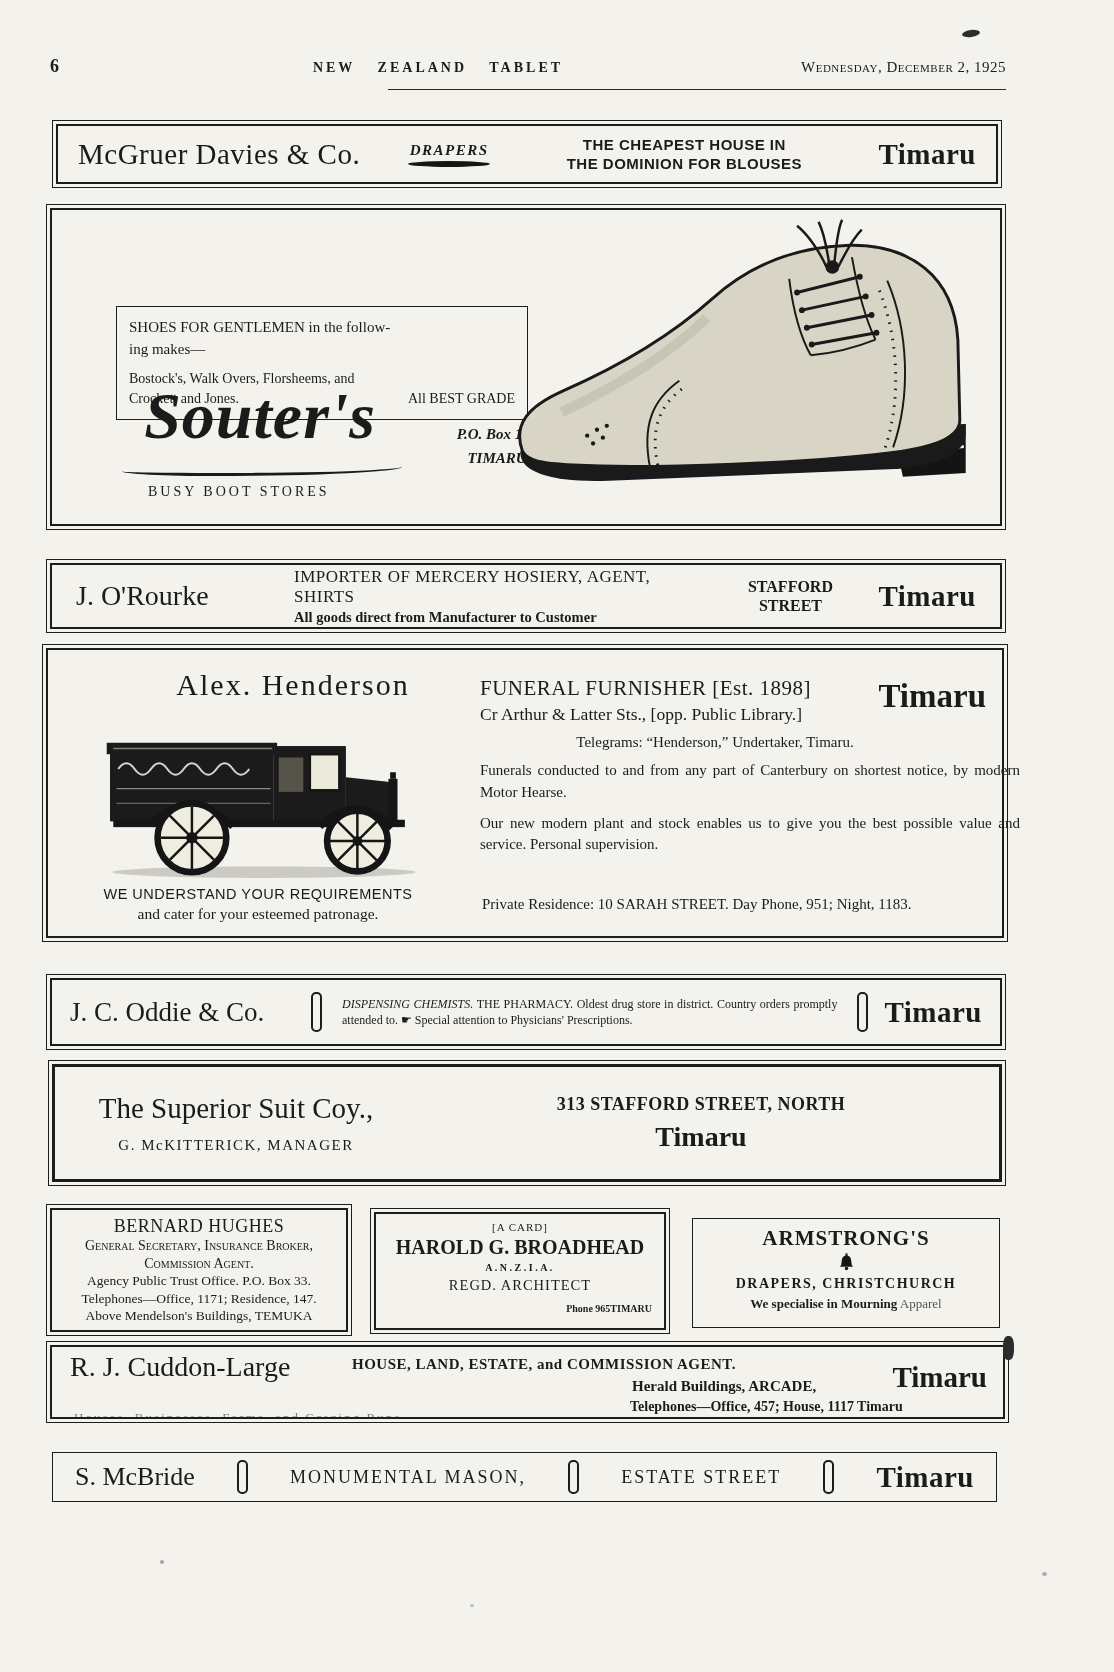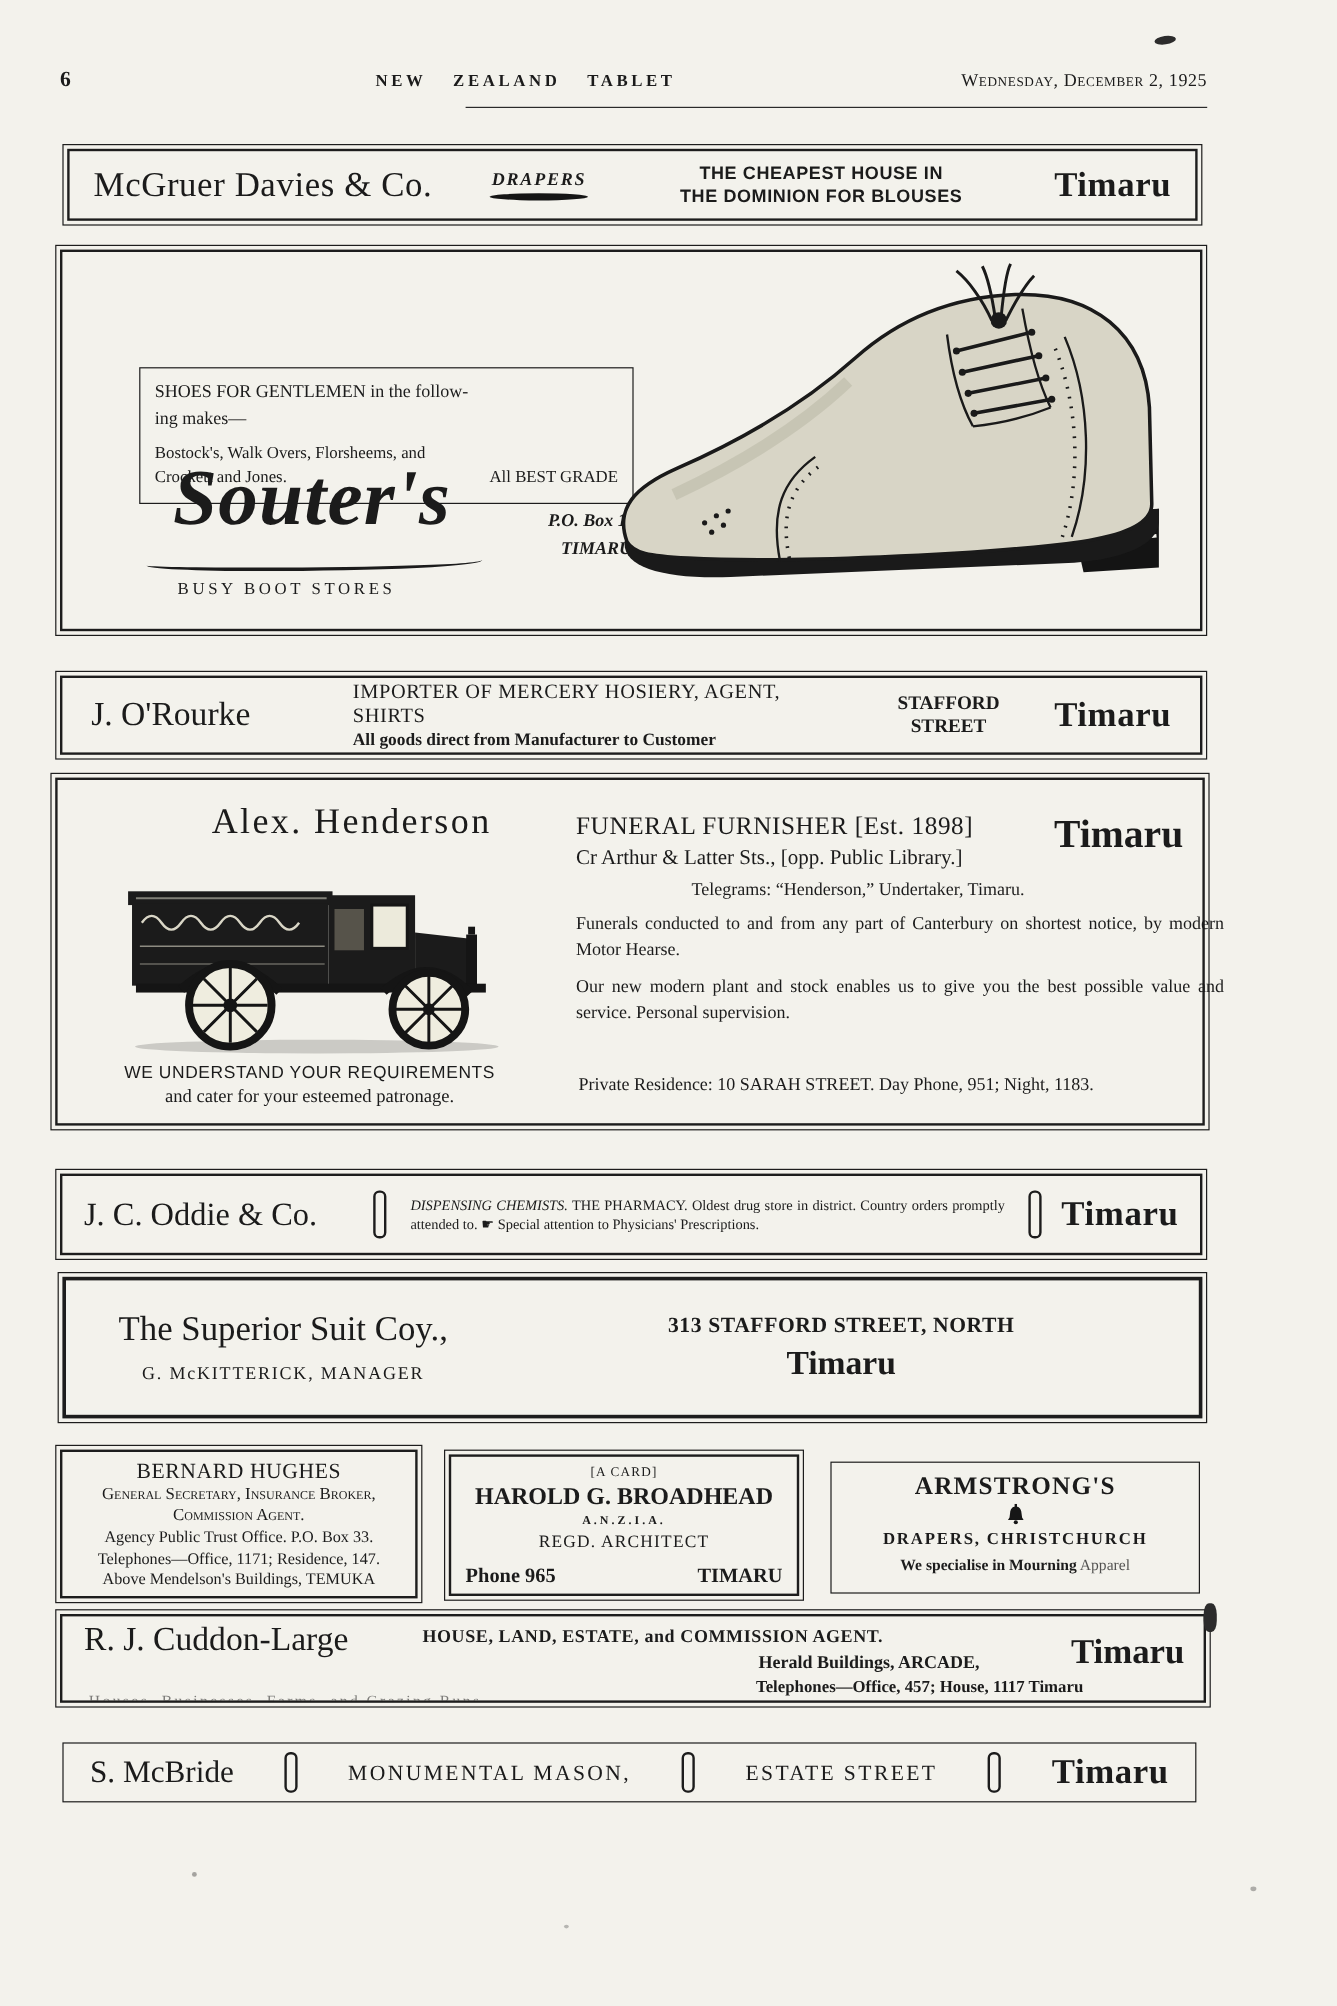--- a/index.html
+++ b/index.html
@@ -95,21 +95,21 @@
   .hughes { top:1208px; left:50px; width:298px; height:124px; text-align:center; padding:6px 4px; }
   .hu-name { font-size:18px; letter-spacing:.5px; }
   .hu-sc { font-variant:small-caps; font-size:14px; line-height:1.25; }
   .hu-ln { font-size:13.5px; line-height:1.3; }
 
   .broadhead { top:1212px; left:374px; width:292px; height:118px; text-align:center; padding:7px 12px; }
   .br-card { font-size:11px; letter-spacing:1px; }
   .br-name { font-size:20px; font-weight:bold; margin-top:3px; white-space:nowrap; }
   .br-quals { font-size:10px; letter-spacing:2.5px; font-weight:bold; margin-top:3px; }
   .br-title { font-size:14.5px; letter-spacing:1px; margin-top:4px; }
-  .br-row { display:flex; justify-content:space-between; font-weight:bold; font-size:17px; margin-top:9px; }
+  .br-row { display:flex; justify-content:flex-end; font-weight:bold; font-size:10px; margin-top:9px; }
 
   .armstrongs { top:1218px; left:692px; width:308px; height:110px; text-align:center; padding:7px 8px; border-width:1.5px; box-shadow:none; }
   .ar-name { font-size:21px; font-weight:bold; letter-spacing:1px; }
   .ar-bell { height:20px; margin-top:2px; }
   .ar-l1 { font-size:14px; letter-spacing:1.5px; font-weight:bold; margin-top:3px; }
   .ar-l2 { font-size:13px; margin-top:4px; }
   .ar-l2 .b { font-weight:bold; }
   .ar-l2 .light { opacity:.75; }
 
   

